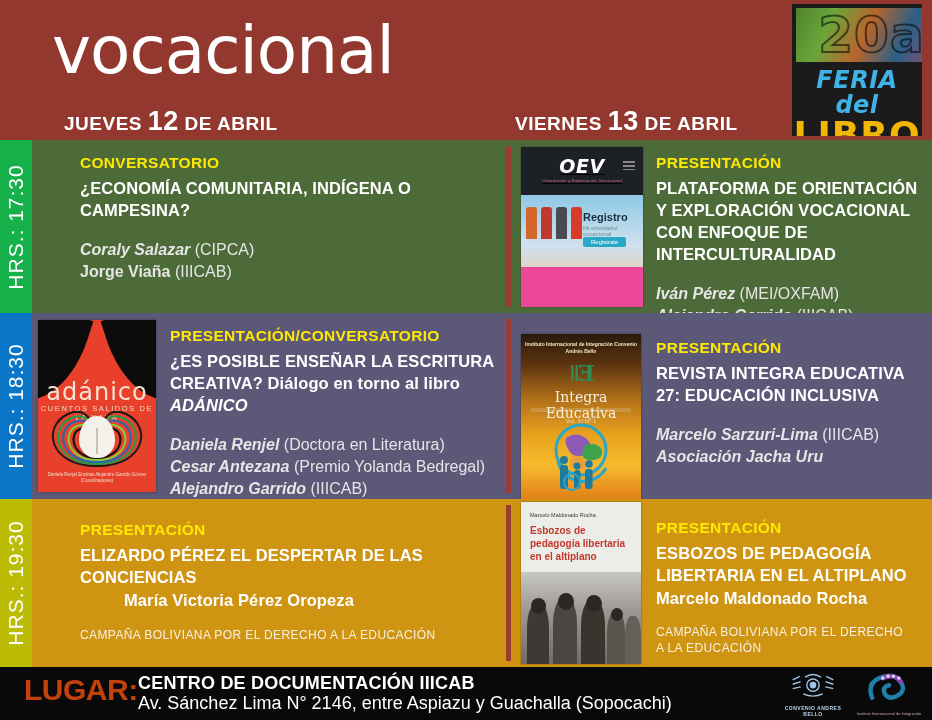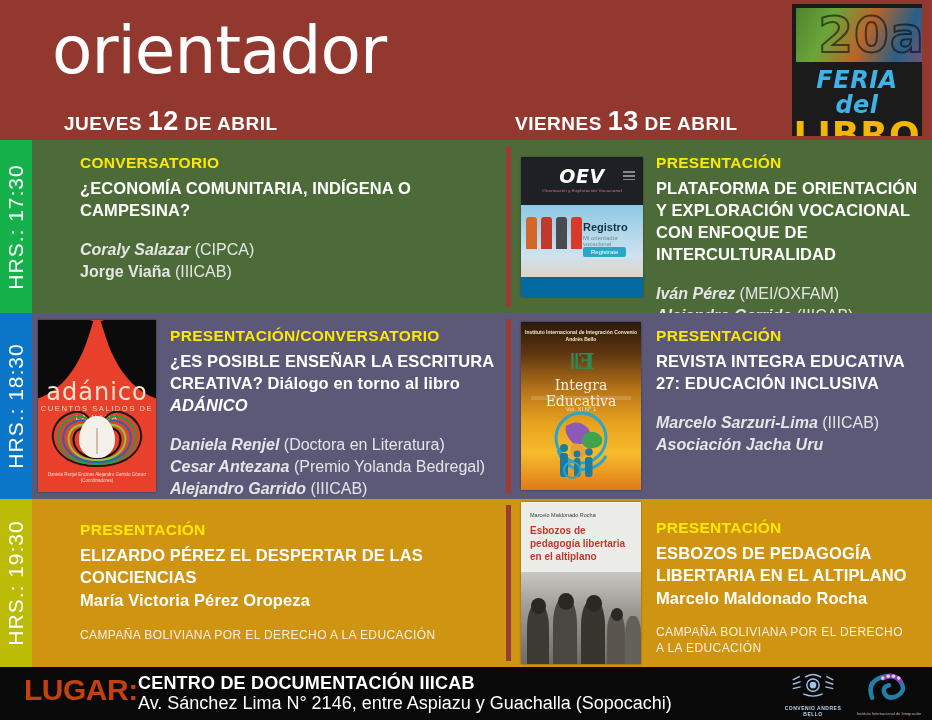--- a/index.html
+++ b/index.html
@@ -107,21 +107,21 @@
     margin-top:18px;color:#e5e5e5;font-size:16px;line-height:22px;
     font-family:"Liberation Sans", sans-serif;
   }
   .speakers .nm{font-weight:bold;font-style:italic;}
   .campaign{
     color:#f6efe2;font-size:12px;line-height:16px;letter-spacing:.4px;
     font-family:"Liberation Sans", sans-serif;
   }
 
   
-  .cov-oev{width:122px;height:140px;background:#0369a1;}
+  .cov-oev{width:122px;height:160px;background:#ec4899;text-decoration:underline;}
   .oev-top{height:48px;background:#1d2126;position:relative;}
   .oev-logo{color:#fff;font-weight:bold;font-style:italic;font-size:19px;
     text-align:center;padding-top:8px;letter-spacing:.5px;font-family:"DejaVu Sans",sans-serif;}
   .oev-sub{color:#e88;font-size:4.4px;text-align:center;letter-spacing:.2px;margin-top:1px;color:#d78;}
   .oev-burger{position:absolute;right:8px;top:14px;width:12px;height:9px;
     background:repeating-linear-gradient(#888 0 2px,transparent 2px 4px);}
   .oev-mid{height:72px;background:linear-gradient(#8ec8e6,#cfe2ee 70%,#ded4c8);position:relative;}
   .oev-people{position:absolute;left:5px;top:12px;display:flex;gap:4px;}
   .oev-p{width:11px;height:32px;border-radius:3px 3px 0 0;}
   .oev-kami{position:absolute;left:62px;top:16px;color:#14323f;font-weight:bold;font-size:11px;font-family:"Liberation Sans",sans-serif;}
@@ -185,21 +185,21 @@
     text-align:center;line-height:6px;font-weight:bold;letter-spacing:.5px;}
   .iii-logo{width:74px;height:46px;position:relative;}
   .iii-txt{position:absolute;left:0;right:0;bottom:1px;color:#caa;font-size:4px;text-align:center;}
 </style>
 </head>
 <body>
 
 <div id="poster">
 
   <div class="header">
-    <div class="header-title">orientador</div>
+    <div class="header-title">vocacional</div>
 
     <div class="date-row">
       <div class="date date-left">
         <span>JUEVES</span>
         <span class="big">12</span>
         <span>DE ABRIL</span>
       </div>
       <div class="date date-right">
         <span>VIERNES</span>
         <span class="big">13</span>
@@ -313,21 +313,21 @@
               <div><span class="nm">Daniela Renjel</span> <span>(Doctora en Literatura)</span></div>
               <div><span class="nm">Cesar Antezana</span> <span>(Premio Yolanda Bedregal)</span></div>
               <div><span class="nm">Alejandro Garrido</span> <span>(IIICAB)</span></div>
             </div>
           </div>
         </div>
       </div>
 
       <div class="col col-right">
         <div class="cell">
-          <div class="cover cov-integra" style="left:8px;">
+          <div class="cover cov-integra" style="left:8px;margin-top:12px;">
             <div class="ie-head">Instituto Internacional de Integración
 Convenio Andrés Bello</div>
             <div class="ie-mark">ǀǀƎ</div>
             <div class="ie-title">Integra Educativa</div>
             <div class="ie-line"></div>
             <div class="ie-num">Vol. XI  Nº 1</div>
             <svg class="ie-globe" viewBox="0 0 86 76">
               <circle cx="43" cy="34" r="25" fill="none" stroke="#2aa6c9" stroke-width="3"></circle>
               <path d="M28 22 q12 -8 22 2 q6 8 -2 14 q-10 6 -16 -2 q-6 -8 -4 -14z" fill="#8e5ab8"></path>
               <path d="M46 30 q12 -6 18 4 q2 8 -8 10 q-10 2 -12 -6z" fill="#3fa34d"></path>
@@ -361,21 +361,21 @@
       <div class="timecol">
         <div class="time-label">HRS.: 19:30</div>
       </div>
       <div class="divider"></div>
 
       <div class="col col-left">
         <div class="cell">
           <div class="txt" style="left:48px;top:22px;right:10px;">
             <div class="kicker">PRESENTACIÓN</div>
             <div class="title">ELIZARDO PÉREZ EL DESPERTAR DE LAS CONCIENCIAS</div>
-            <div class="title ital" style="margin-top:1px;">María Victoria Pérez Oropeza</div>
+            <div class="title ital" style="margin-top:1px;margin-left:44px;">María Victoria Pérez Oropeza</div>
           </div>
           <div class="txt campaign" style="left:48px;top:128px;right:16px;">CAMPAÑA BOLIVIANA POR EL DERECHO A LA EDUCACIÓN</div>
         </div>
       </div>
 
       <div class="col col-right">
         <div class="cell">
           <div class="cover cov-esbozos" style="left:8px;">
             <div class="es-auth">Marcelo Maldonado Rocha</div>
             <div class="es-title">Esbozos de pedagogía libertaria en el altiplano</div>

